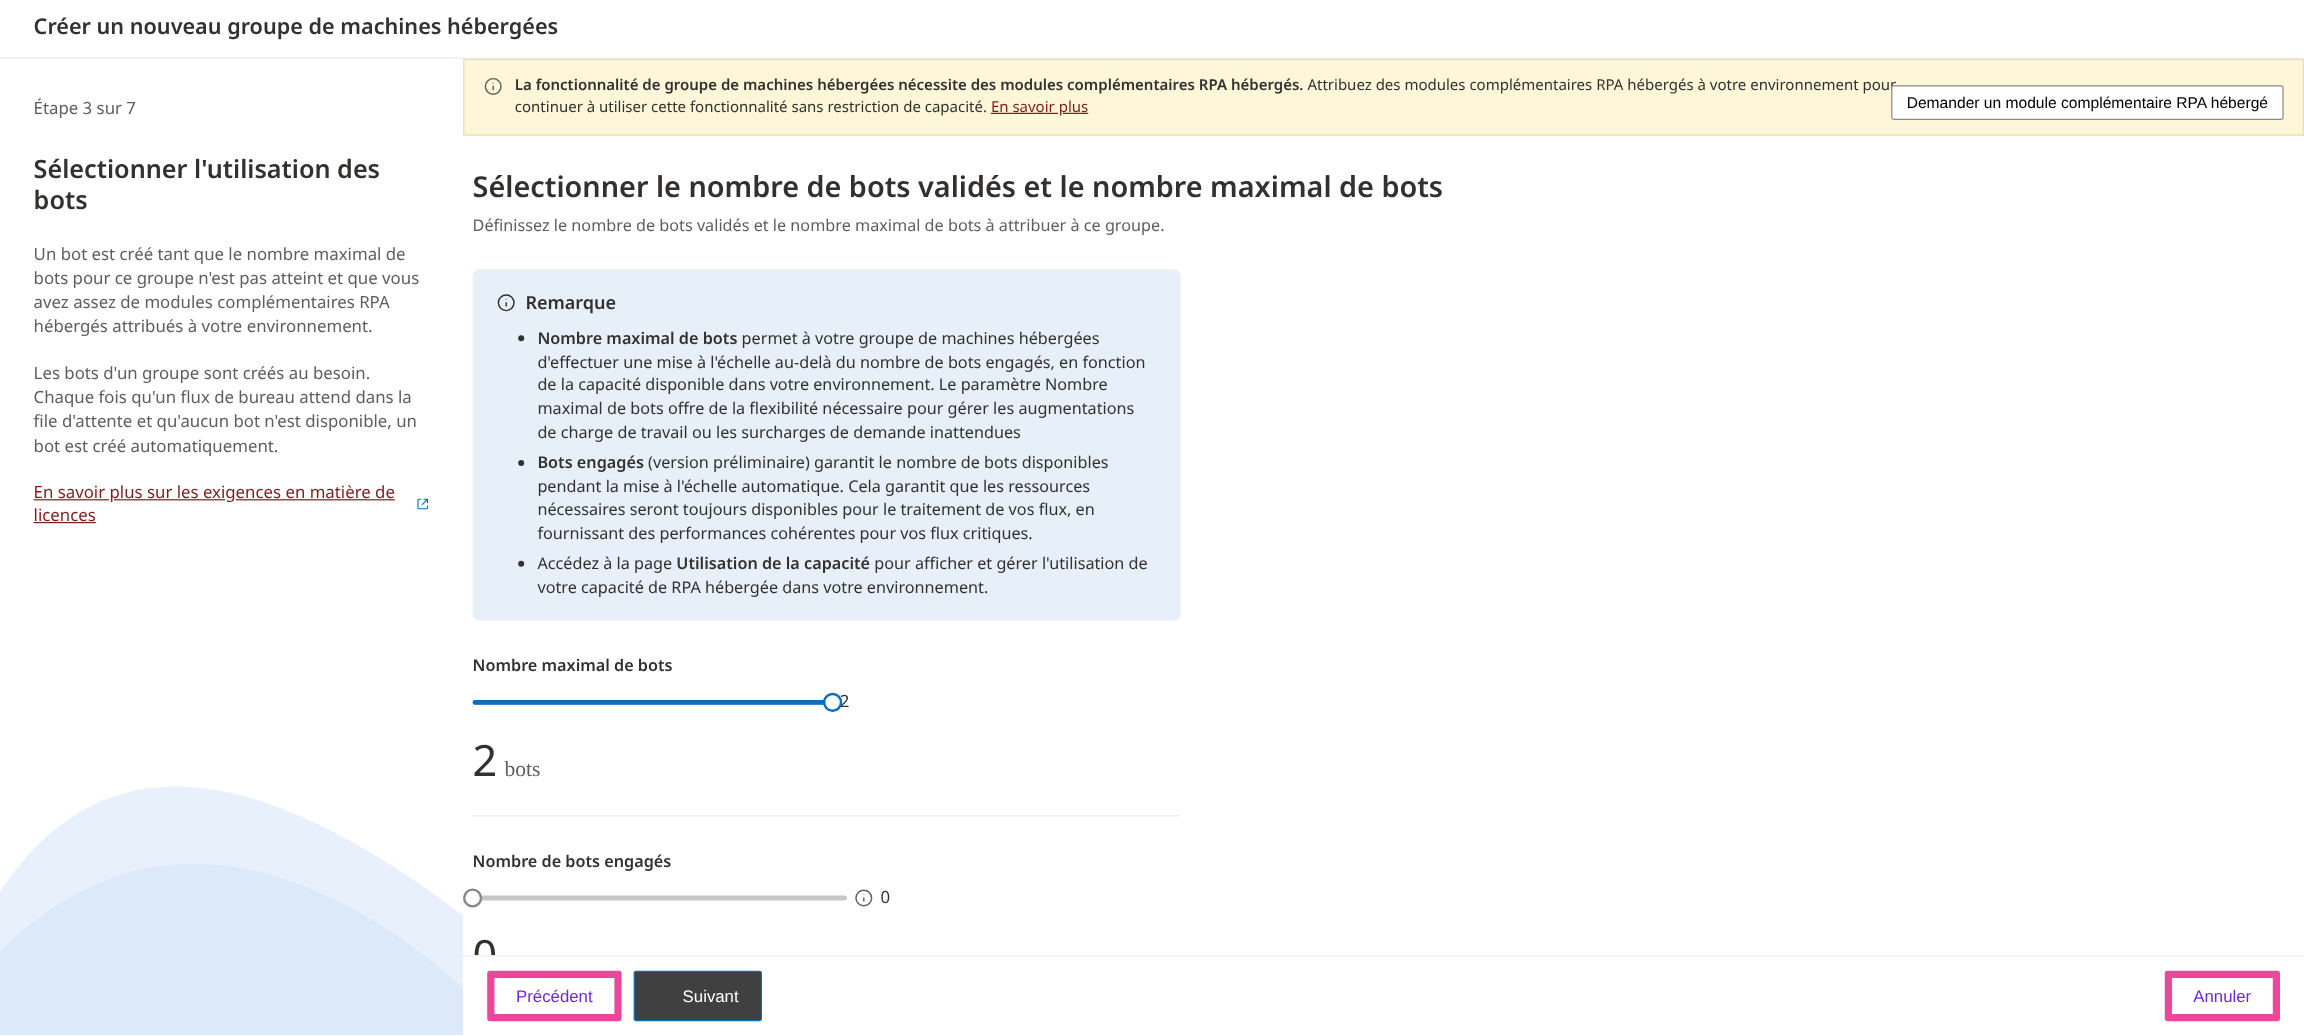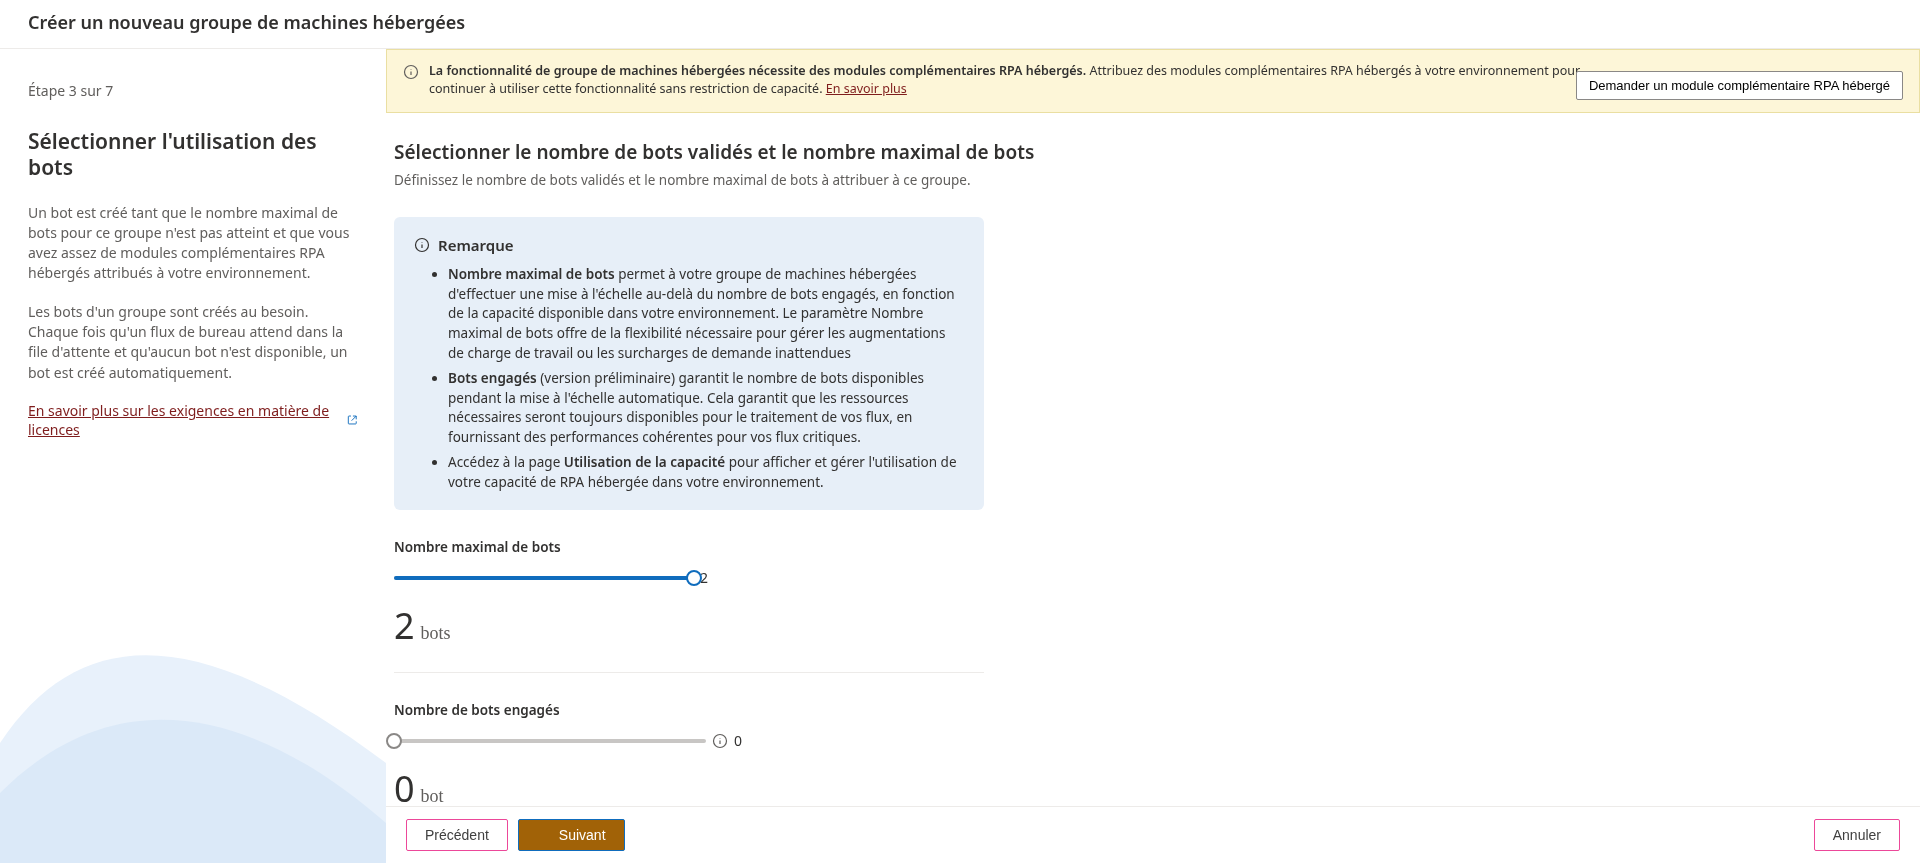--- a/index.html
+++ b/index.html
@@ -16,21 +16,21 @@
   .link-ext svg { width:12px; height:12px; stroke:#0f6cbd; }
   .wave { position:absolute; left:0; bottom:0; width:100%; pointer-events:none;}
   .main { flex:1; display:flex; flex-direction:column; min-width:0; min-height:0;}
   .banner { background:#FDF6D8; border:1px solid #eadfa2; display:flex; padding:12px 16px 14px; gap:10px; position:relative; margin:0 0 0 0;}
   .banner-icon { flex:none; width:16px; height:16px; margin-top:2px;}
   .banner-text { font-size:12.5px; line-height:1.45; color:#323130; padding-right:310px;}
   .banner strong { font-weight:600;}
   .banner-btn { position:absolute; right:16px; bottom:12px; background:#fff; border:1px solid #8a8886; padding:6px 12px; font-size:13px; cursor:pointer; border-radius:2px;}
   .scroll { flex:1; overflow:auto; padding:26px 0 120px 0;}
   .content { max-width:1000px; padding-left:8px;}
-  .h1 { font-size:19px; font-weight:600; margin-bottom:6px;}
+  .h1 { font-size:24px; font-weight:600; margin-bottom:6px;}
   .sub { color:#605e5c; font-size:13.5px; margin-bottom:28px;}
   .note { background:#E7EFF8; border-radius:6px; padding:18px 20px 18px 20px; max-width:590px;}
   .note-head { display:flex; align-items:center; gap:8px; font-weight:600; font-size:15px; margin-bottom:10px;}
   .note ul { padding-left:34px; }
   .note li { font-size:13.5px; line-height:1.45; margin-bottom:6px;}
   .note li:last-child{margin-bottom:0;}
   .note strong { font-weight:600;}
   .field { margin-top:28px; max-width:590px;}
   .flabel { font-size:13.5px; font-weight:600; margin-bottom:12px;}
   .slider-row { display:flex; align-items:center; gap:6px;}
@@ -40,22 +40,22 @@
   .thumb { position:absolute; top:50%; transform:translate(-50%,-50%); width:16px; height:16px; border-radius:50%; background:#fff; border:2px solid #0f6cbd;}
   .thumb.gray { border-color:#8a8886;}
   .slabel { font-size:14px; color:#323130;}
   .info-icon { width:16px; height:16px; color:#605e5c;}
   .big { font-size:36px; font-weight:400; margin-top:14px;}
   .big .unit { font-size:18px; color:#605e5c; font-weight:400; margin-left:6px;font-family:Liberation Serif, serif;}
   .sep { border:none; border-top:1px solid #edebe9; margin:22px 0 0 0; max-width:590px;}
   .footer { position:absolute; left:386px; right:0; bottom:0; border-top:1px solid #edebe9; background:#fff; padding:12px 20px; display:flex; align-items:center; justify-content:space-between;}
   .fleft { display:flex; gap:10px;}
   .btn { font-size:14px; padding:7px 18px; border-radius:2px; cursor:pointer;}
-  .btn-sec { background:#fff; border:1px solid #ec4899; color:#404040;}
-  .btn-pri { background:#a16207; border:1px solid #0f6cbd; color:#fff;padding-left:40px;}
+  .btn-sec { background:#fff; border:6px solid #ec4899; color:#6d28d9;}
+  .btn-pri { background:#404040; border:1px solid #0f6cbd; color:#fff;padding-left:40px;}
 </style>
 </head>
 <body>
 <div class="wrap">
   <div class="titlebar">
     <span>Créer un nouveau groupe de machines hébergées</span>
   </div>
 
   <div class="body">
 

